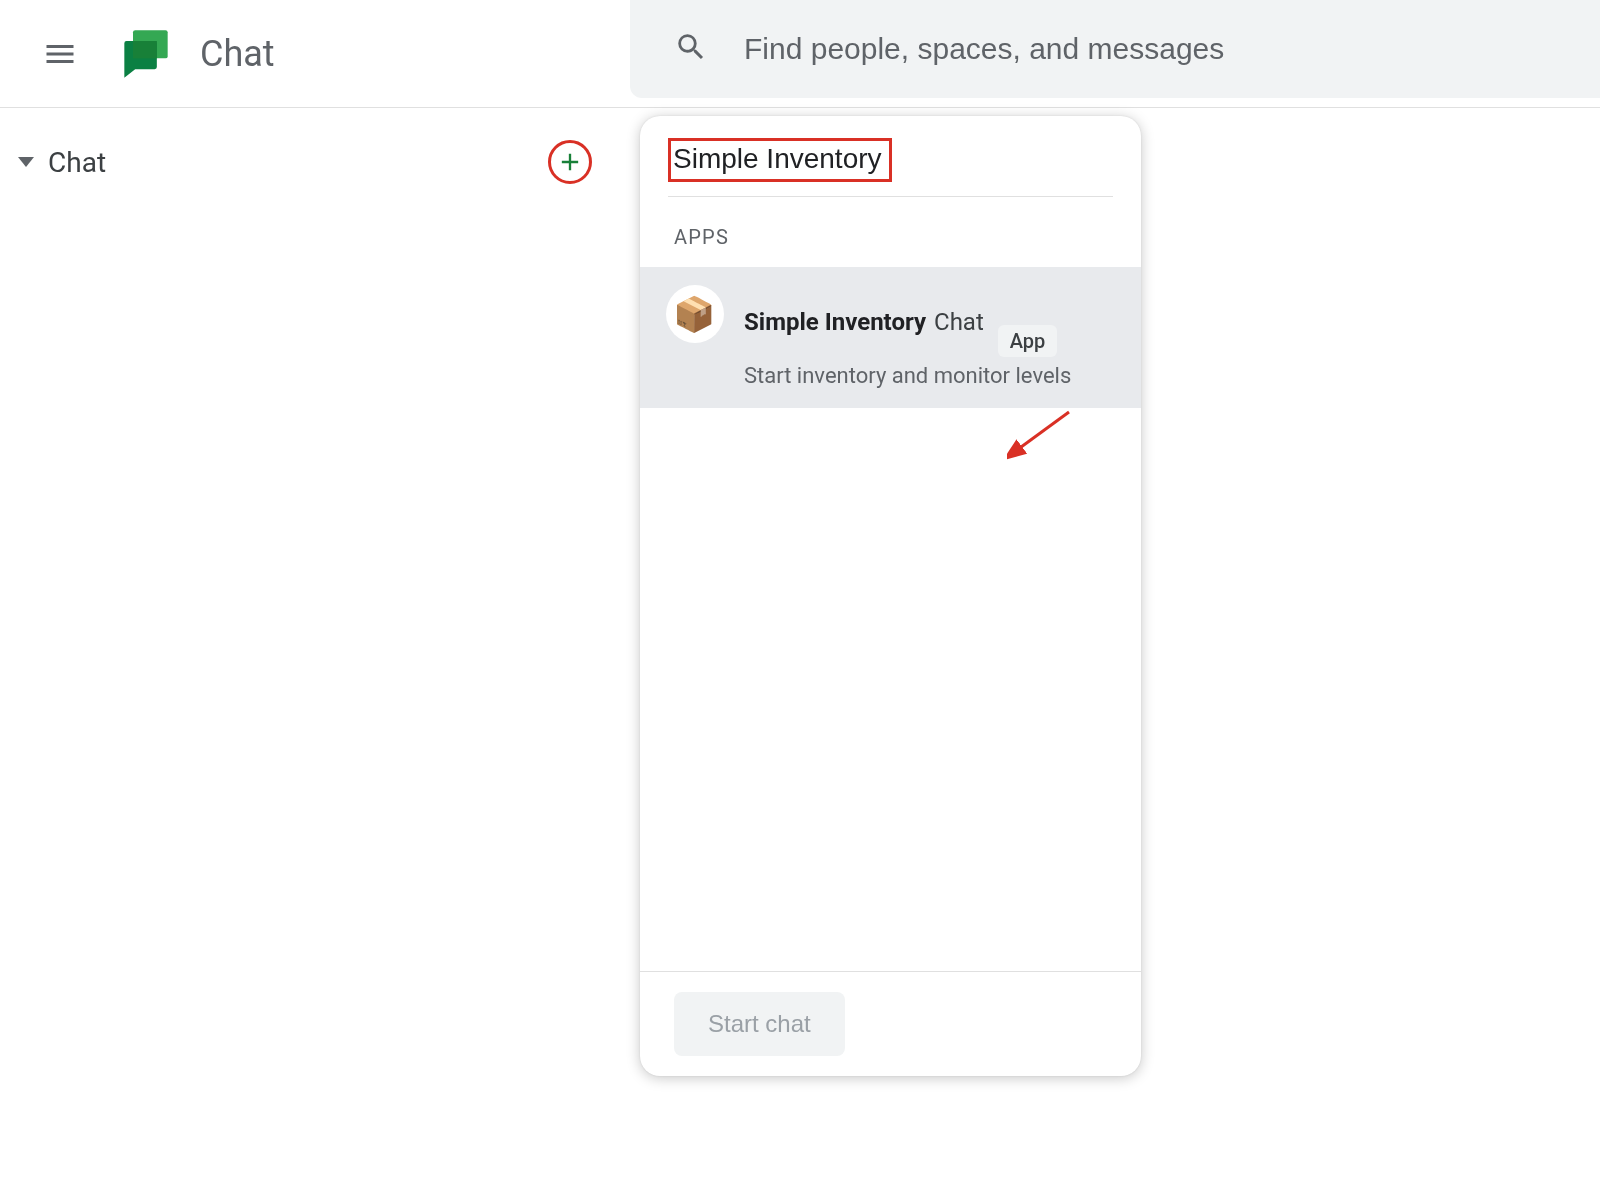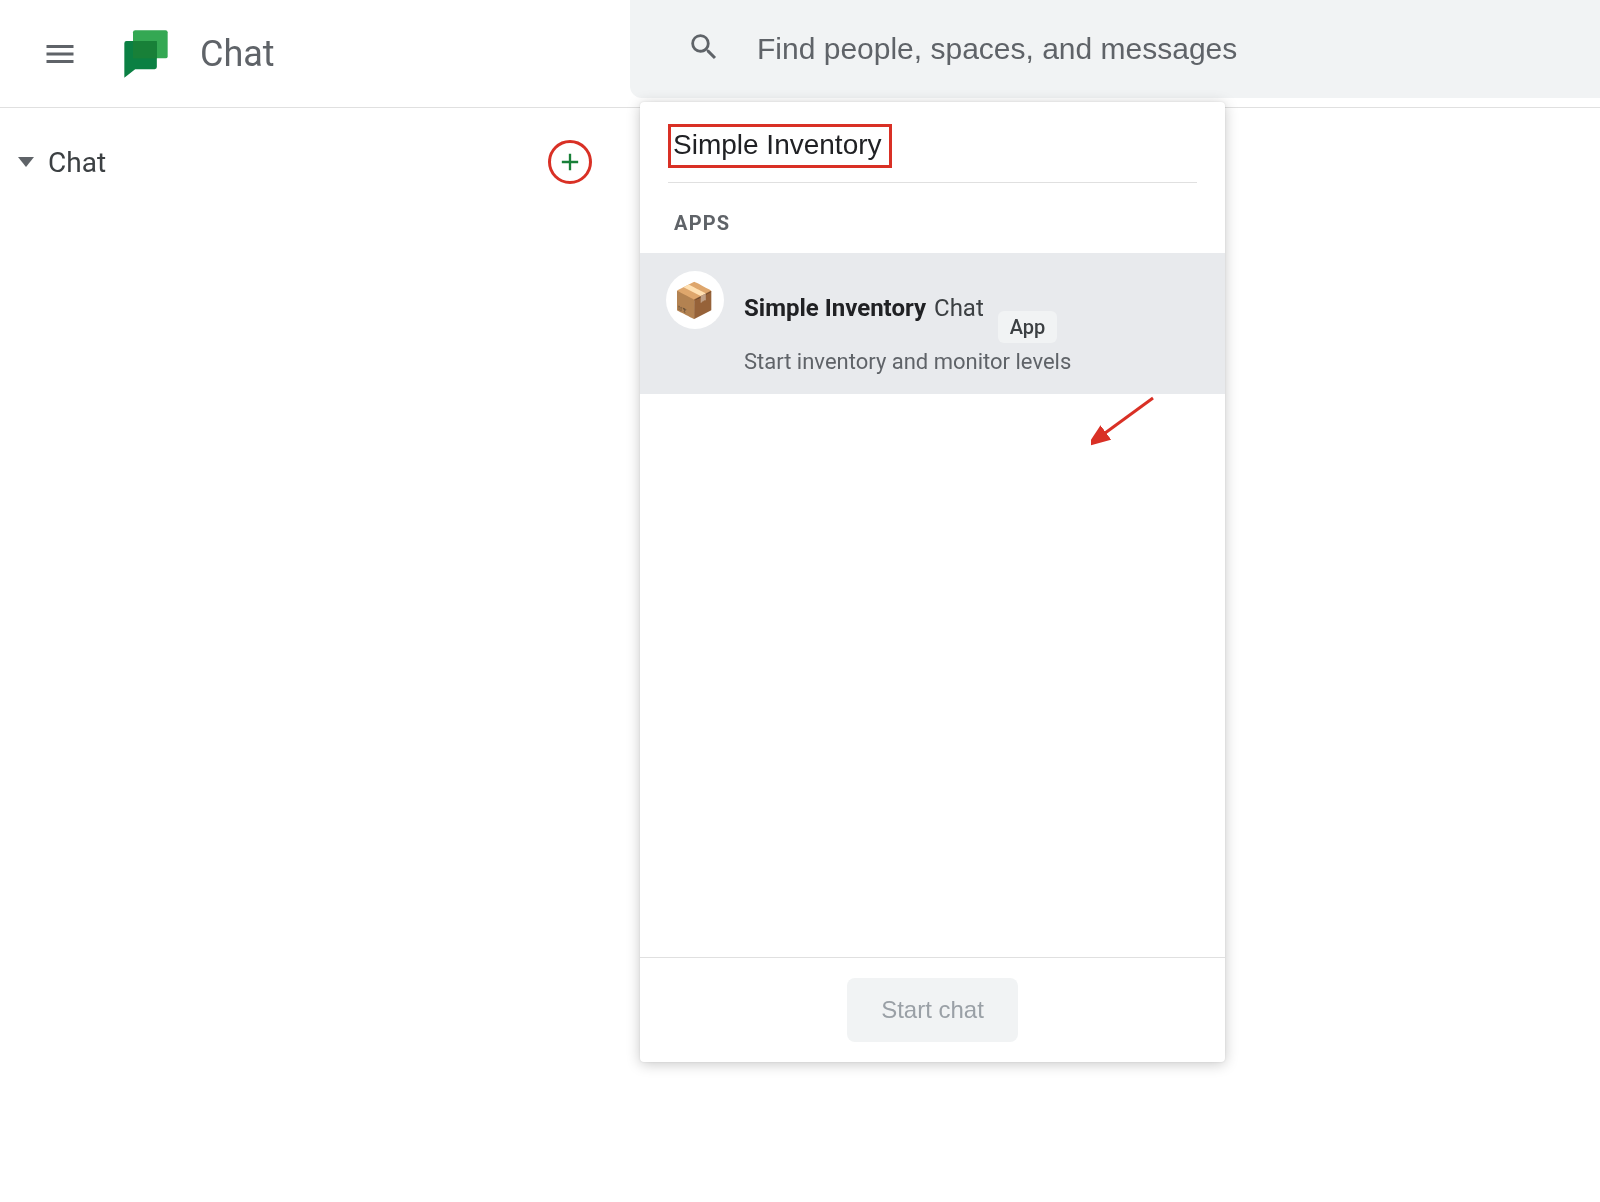--- a/index.html
+++ b/index.html
@@ -40,21 +40,21 @@
   .search-bar {
     position: absolute;
     top: 0;
     left: 630px;
     right: 0;
     height: 98px;
     background: #f1f3f4;
     border-bottom-left-radius: 12px;
     display: flex;
     align-items: center;
-    padding-left: 57px;
+    padding-left: 44px;
   }
   .search-bar svg { width: 34px; height: 34px; fill: #5f6368; margin-right: 36px;}
   .search-bar input {
     border: none;
     background: transparent;
     font-size: 30px;
     color: #5f6368;
     width: 100%;
     outline: none;
   }
@@ -92,26 +92,26 @@
     border-radius: 50%;
     display: flex; align-items: center; justify-content: center;
     cursor: pointer;
     margin-right: 20px;
   }
   .add-btn svg { width: 28px; height: 28px; }
 
   
   .popup {
     position: absolute;
-    top: 102px;
+    top: 116px;
     left: 640px;
-    width: 585px;
+    width: 501px;
     height: 960px;
     background: #fff;
-    border-radius: 4px;
+    border-radius: 20px;
     box-shadow: 0 2px 14px rgba(0,0,0,0.22), 0 0 2px rgba(0,0,0,0.1);
     display: flex;
     flex-direction: column;
     overflow: hidden;
   }
   .popup-search-row {
     padding: 22px 28px 14px 28px;
     border-bottom: 1px solid #e0e0e0;
     margin: 0 28px;
     margin-left: 28px;
@@ -130,21 +130,21 @@
     border: none;
     outline: none;
     background: transparent;
     width: 210px;
   }
   .section-label {
     padding: 28px 34px 18px 34px;
     font-size: 20px;
     letter-spacing: 1.2px;
     color: #5f6368;
-    font-weight: 700;
+    font-weight: 400;
   }
   .result-row {
     background: #eceff1cc;
     background: #e8eaed;
     padding: 18px 24px 20px 26px;
     display: flex;
     align-items: flex-start;
     cursor: pointer;
     position: relative;
   }
@@ -193,21 +193,21 @@
     position: absolute;
     top: 290px;
     right: 64px;
     pointer-events: none;
   }
   .popup-spacer { flex: 1; }
   .popup-footer {
     border-top: 1px solid #e0e0e0;
     padding: 20px 34px;
     display: flex;
-    justify-content: center;
+    justify-content: flex-start;
   }
   .start-chat-btn {
     background: #f1f3f4;
     color: #9aa0a6;
     font-size: 24px;
     padding: 18px 34px;
     border-radius: 8px;
     border: none;
     cursor: not-allowed;
   }

